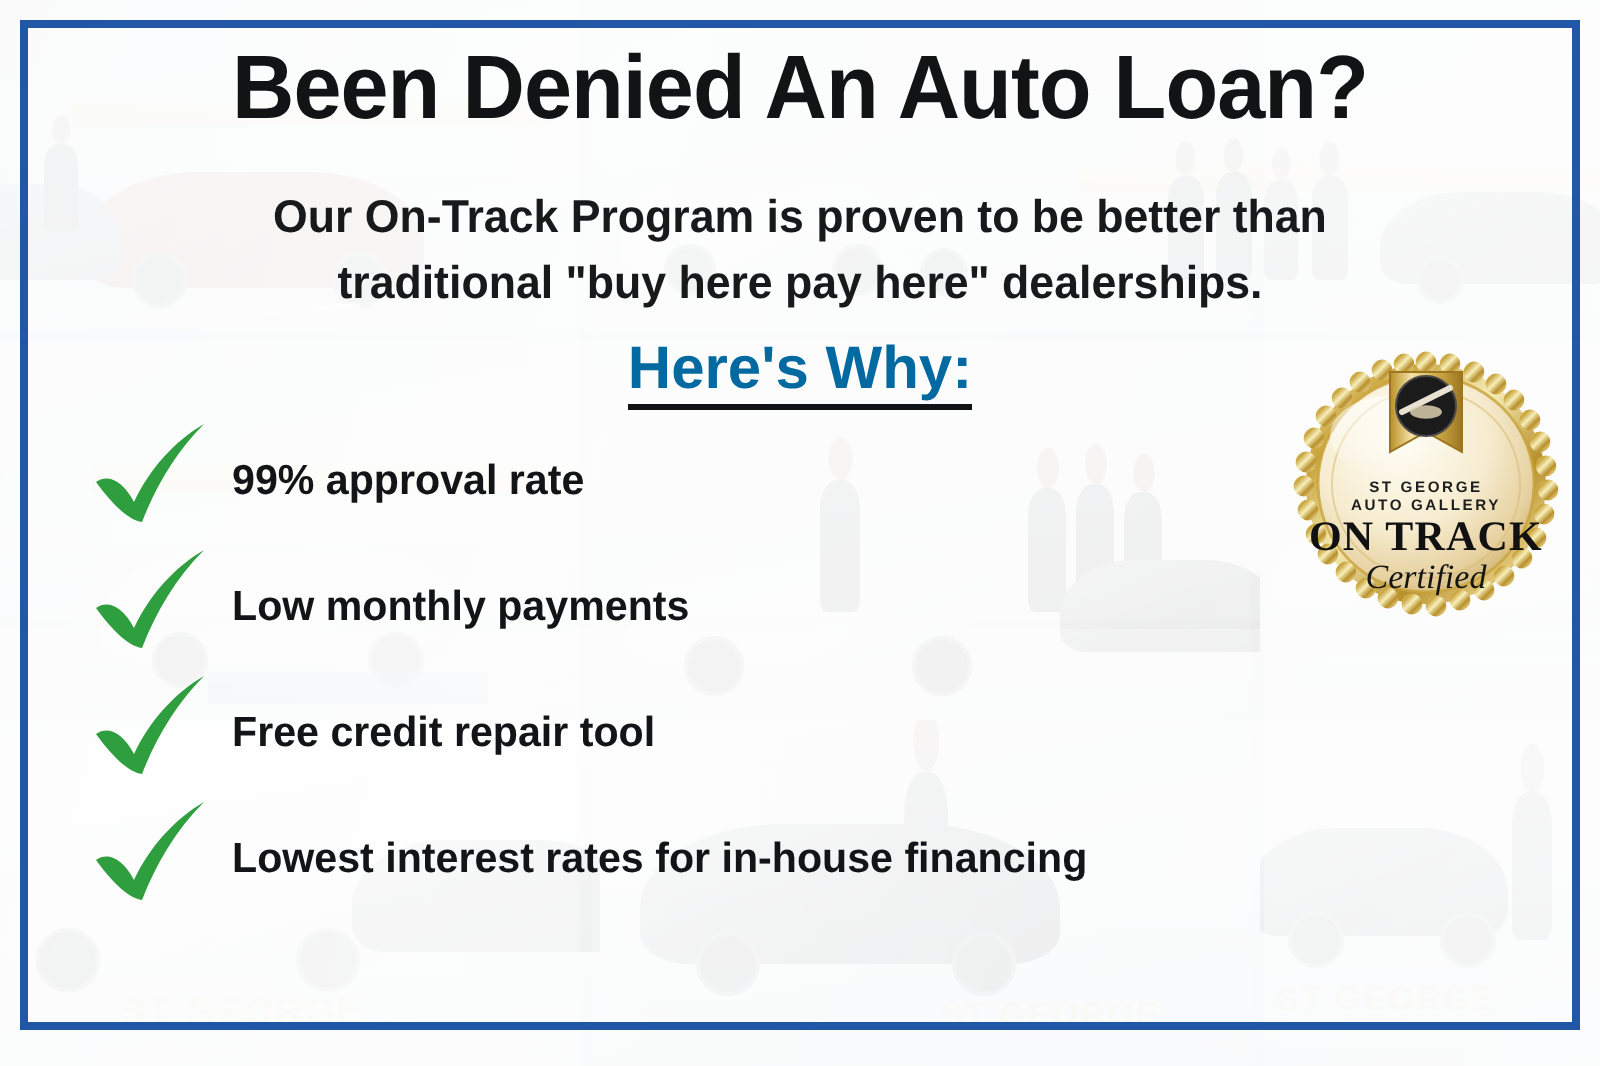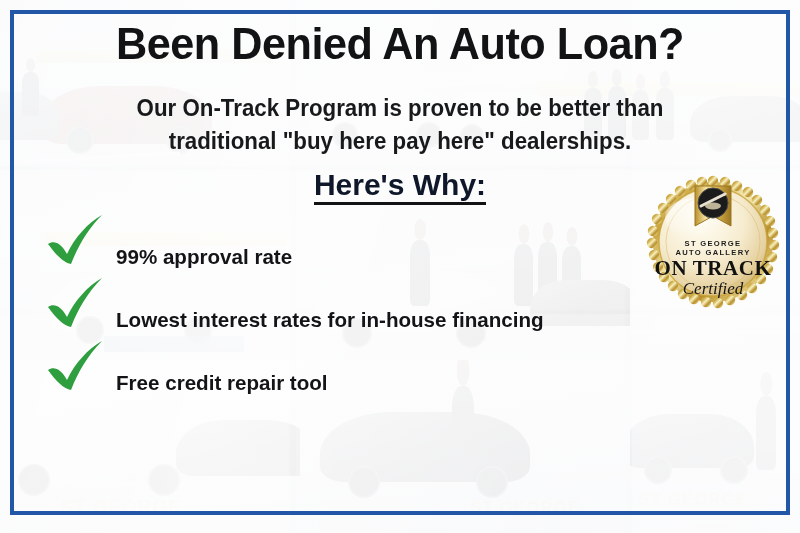--- a/index.html
+++ b/index.html
@@ -149,38 +149,38 @@
 
   .heres-why {
     position: absolute;
     left: 0; right: 0; top: 168px;
     text-align: center;
   }
   .heres-why span {
     display: inline-block;
     font-size: 30px;
     font-weight: 700;
-    color: #0f172a;
+    color: #0369a1;
     border-bottom: 3px solid #111315;
     padding-bottom: 1px;
     line-height: 1.1;
   }
 
   
   .bullets {
     position: absolute;
     left: 44px;
     top: 206px;
     width: 640px;
   }
   .bullet-row {
     position: relative;
     height: 63px;
     display: flex;
-    align-items: flex-end;
+    align-items: center;
   }
   .check {
     position: relative;
     width: 62px;
     height: 56px;
     flex: 0 0 62px;
     margin-right: 10px;
   }
   .check svg { display: block; width: 100%; height: 100%; overflow: visible; }
 
@@ -364,37 +364,45 @@
 
       <div class="bullet-row">
         <span class="check">
           <svg viewBox="0 0 62 56" aria-hidden="true">
             <path d="M4 31 C10 27 17 30 23 41 C31 24 44 10 58 2 C44 16 34 33 27 51 C20 50 12 42 4 31 Z" fill="#2e9e3e"></path>
           </svg>
         </span>
         <span class="bullet-text">99% approval rate</span>
       </div>
 
+      <div class="bullet-row">
+        <span class="check">
+          <svg viewBox="0 0 62 56" aria-hidden="true">
+            <path d="M4 31 C10 27 17 30 23 41 C31 24 44 10 58 2 C44 16 34 33 27 51 C20 50 12 42 4 31 Z" fill="#2e9e3e"></path>
+          </svg>
+        </span>
+        <span class="bullet-text">Low monthly payments</span>
+      </div>
+
+      <div class="bullet-row">
+        <span class="check">
+          <svg viewBox="0 0 62 56" aria-hidden="true">
+            <path d="M4 31 C10 27 17 30 23 41 C31 24 44 10 58 2 C44 16 34 33 27 51 C20 50 12 42 4 31 Z" fill="#2e9e3e"></path>
+          </svg>
+        </span>
+        <span class="bullet-text">Free credit repair tool</span>
+      </div>
 
       <div class="bullet-row">
         <span class="check">
           <svg viewBox="0 0 62 56" aria-hidden="true">
             <path d="M4 31 C10 27 17 30 23 41 C31 24 44 10 58 2 C44 16 34 33 27 51 C20 50 12 42 4 31 Z" fill="#2e9e3e"></path>
           </svg>
         </span>
         <span class="bullet-text">Lowest interest rates for in-house financing</span>
-      </div>
-
-      <div class="bullet-row">
-        <span class="check">
-          <svg viewBox="0 0 62 56" aria-hidden="true">
-            <path d="M4 31 C10 27 17 30 23 41 C31 24 44 10 58 2 C44 16 34 33 27 51 C20 50 12 42 4 31 Z" fill="#2e9e3e"></path>
-          </svg>
-        </span>
-        <span class="bullet-text">Free credit repair tool</span>
       </div>
 
 
     </div>
 
     <div class="seal">
       <svg viewBox="0 0 136 140" aria-hidden="true">
         <defs>
           <radialGradient id="sealFace" cx="38%" cy="30%" r="78%">
             <stop offset="0%" stop-color="#fffdf4"></stop>

